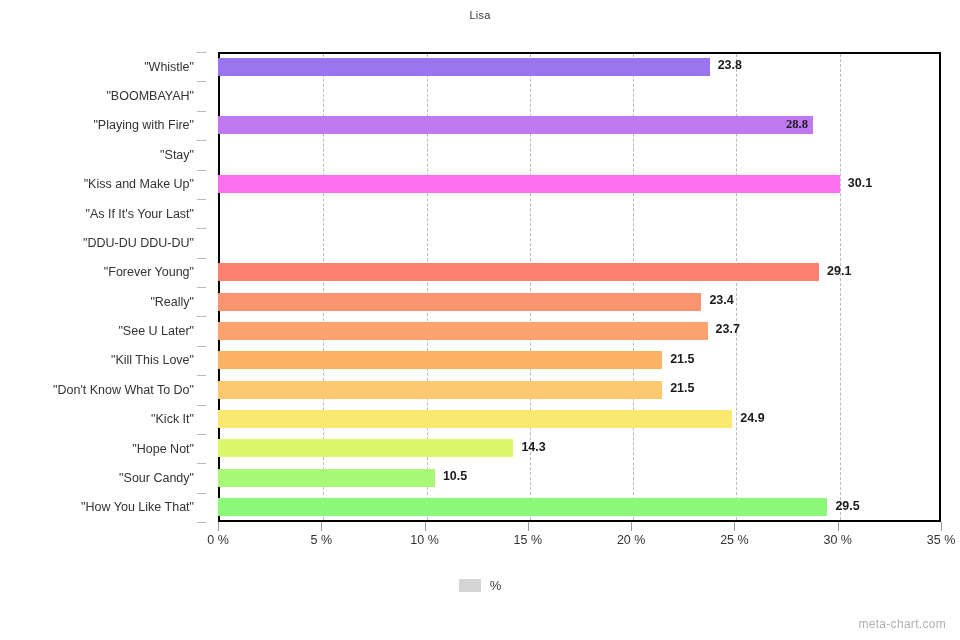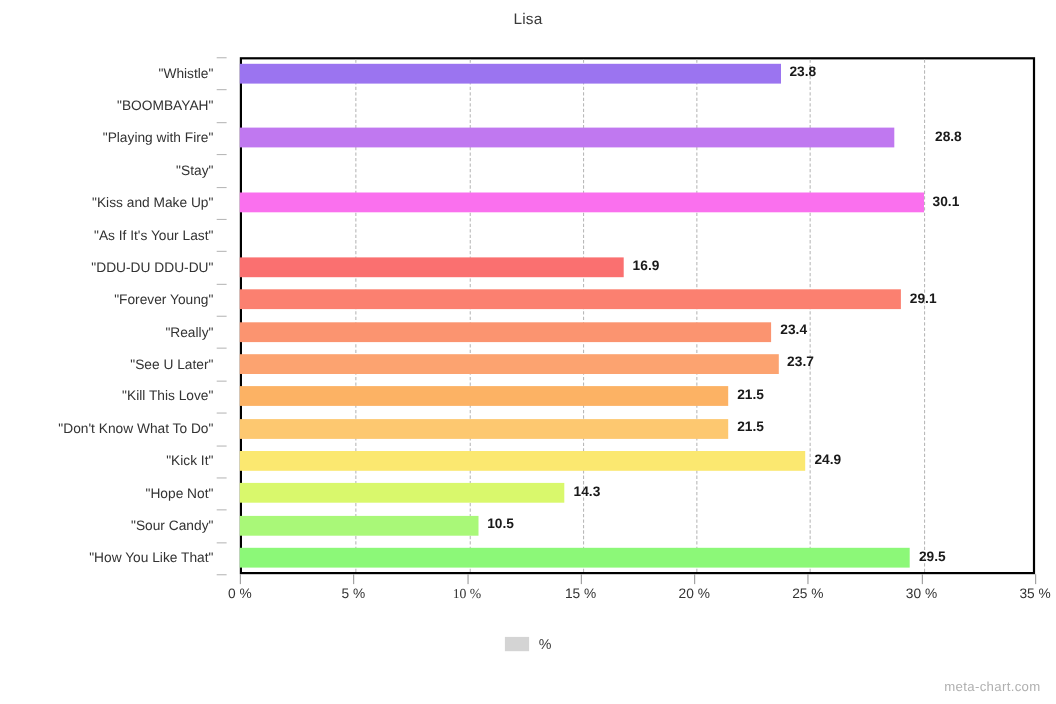--- a/index.html
+++ b/index.html
@@ -20,21 +20,21 @@
     height: 640px;
   }
 
   
   #chart-title {
     position: absolute;
     top: 9px;
     left: 0;
     width: 960px;
     text-align: center;
-    font-size: 14px;
+    font-size: 11px;
     color: #3a3a3a;
     letter-spacing: 0.2px;
   }
 
   
   #plot-frame {
     position: absolute;
     left: 218px;
     top: 52px;
     width: 723px;
@@ -223,29 +223,25 @@
       <div class="ytick" style="top: 470px;"></div>
     </div>
 
   <div id="rows-layer">
       <div class="bar-row" style="top: 0px;">
         <div class="bar" style="width: 491.64px; background: rgb(155, 116, 240);"></div>
         <div class="bar-value" style="left: 499.64px;">23.8</div>
       </div>
       <div class="bar-row" style="top: 58.75px;">
         <div class="bar" style="width: 594.926px; background: rgb(192, 120, 240);"></div>
-        <div class="bar-value" style="left: 632px;">28.8</div>
+        <div class="bar-value" style="left: 568px; font-family: Liberation Serif, serif;">28.8</div>
       </div>
       <div class="bar-row" style="top: 117.5px;">
         <div class="bar" style="width: 621.78px; background: rgb(250, 112, 238);"></div>
         <div class="bar-value" style="left: 629.78px;">30.1</div>
-      </div>
-      <div class="bar-row" style="top: 176.25px;">
-        <div class="bar" style="width: 349.106px; background: rgb(250, 112, 112);"></div>
-        <div class="bar-value" style="left: 357.106px;">16.9</div>
       </div>
       <div class="bar-row" style="top: 205.625px;">
         <div class="bar" style="width: 601.123px; background: rgb(251, 128, 112);"></div>
         <div class="bar-value" style="left: 609.123px;">29.1</div>
       </div>
       <div class="bar-row" style="top: 235px;">
         <div class="bar" style="width: 483.377px; background: rgb(251, 148, 112);"></div>
         <div class="bar-value" style="left: 491.377px;">23.4</div>
       </div>
       <div class="bar-row" style="top: 264.375px;">
@@ -277,21 +273,21 @@
         <div class="bar-value" style="left: 617.386px;">29.5</div>
       </div>
     </div>
 
   <div id="xaxis-layer">
       <div class="xtick-mark" style="left: 218px;"></div>
       <div class="xtick-label" style="left: 218px;">0 %</div>
       <div class="xtick-mark" style="left: 321.286px;"></div>
       <div class="xtick-label" style="left: 321.286px;">5 %</div>
       <div class="xtick-mark" style="left: 424.571px;"></div>
-      <div class="xtick-label" style="left: 424.571px; font-family: Liberation Serif, serif;">10 %</div>
+      <div class="xtick-label" style="left: 424.571px;">10 %</div>
       <div class="xtick-mark" style="left: 527.857px;"></div>
       <div class="xtick-label" style="left: 527.857px;">15 %</div>
       <div class="xtick-mark" style="left: 631.143px;"></div>
       <div class="xtick-label" style="left: 631.143px;">20 %</div>
       <div class="xtick-mark" style="left: 734.429px;"></div>
       <div class="xtick-label" style="left: 734.429px;">25 %</div>
       <div class="xtick-mark" style="left: 837.714px;"></div>
       <div class="xtick-label" style="left: 837.714px;">30 %</div>
       <div class="xtick-mark" style="left: 941px;"></div>
       <div class="xtick-label" style="left: 941px;">35 %</div>

